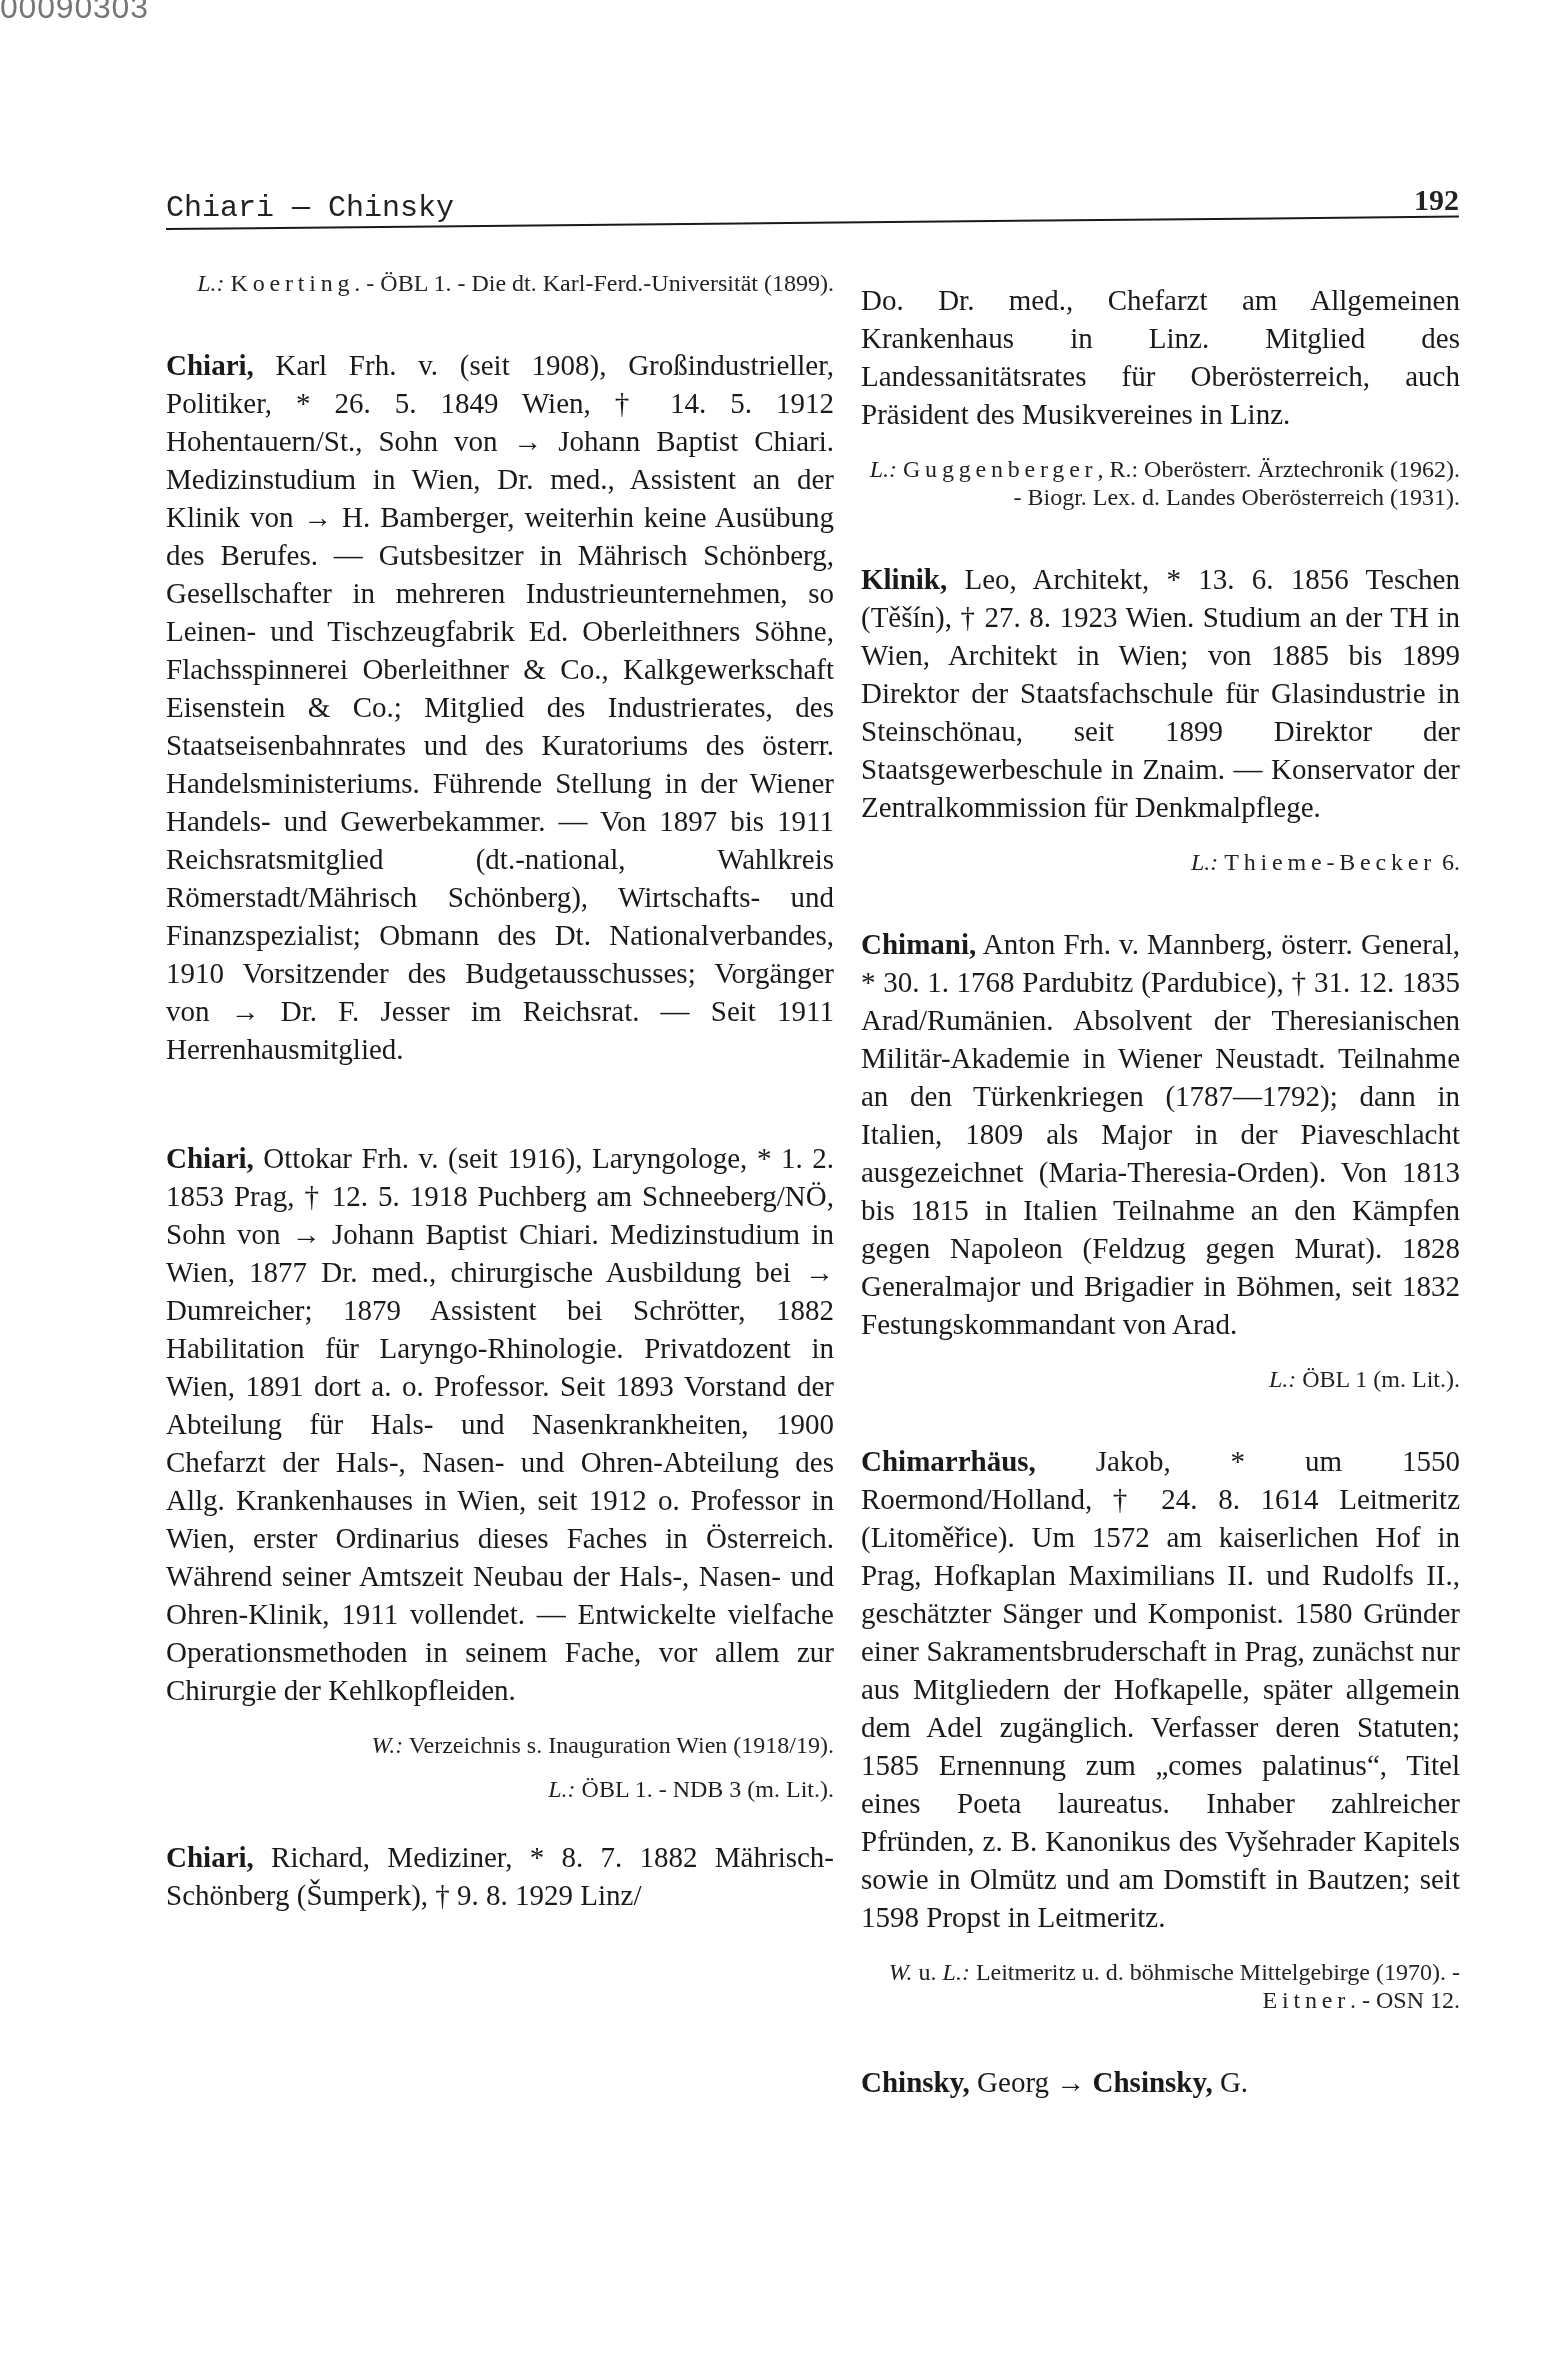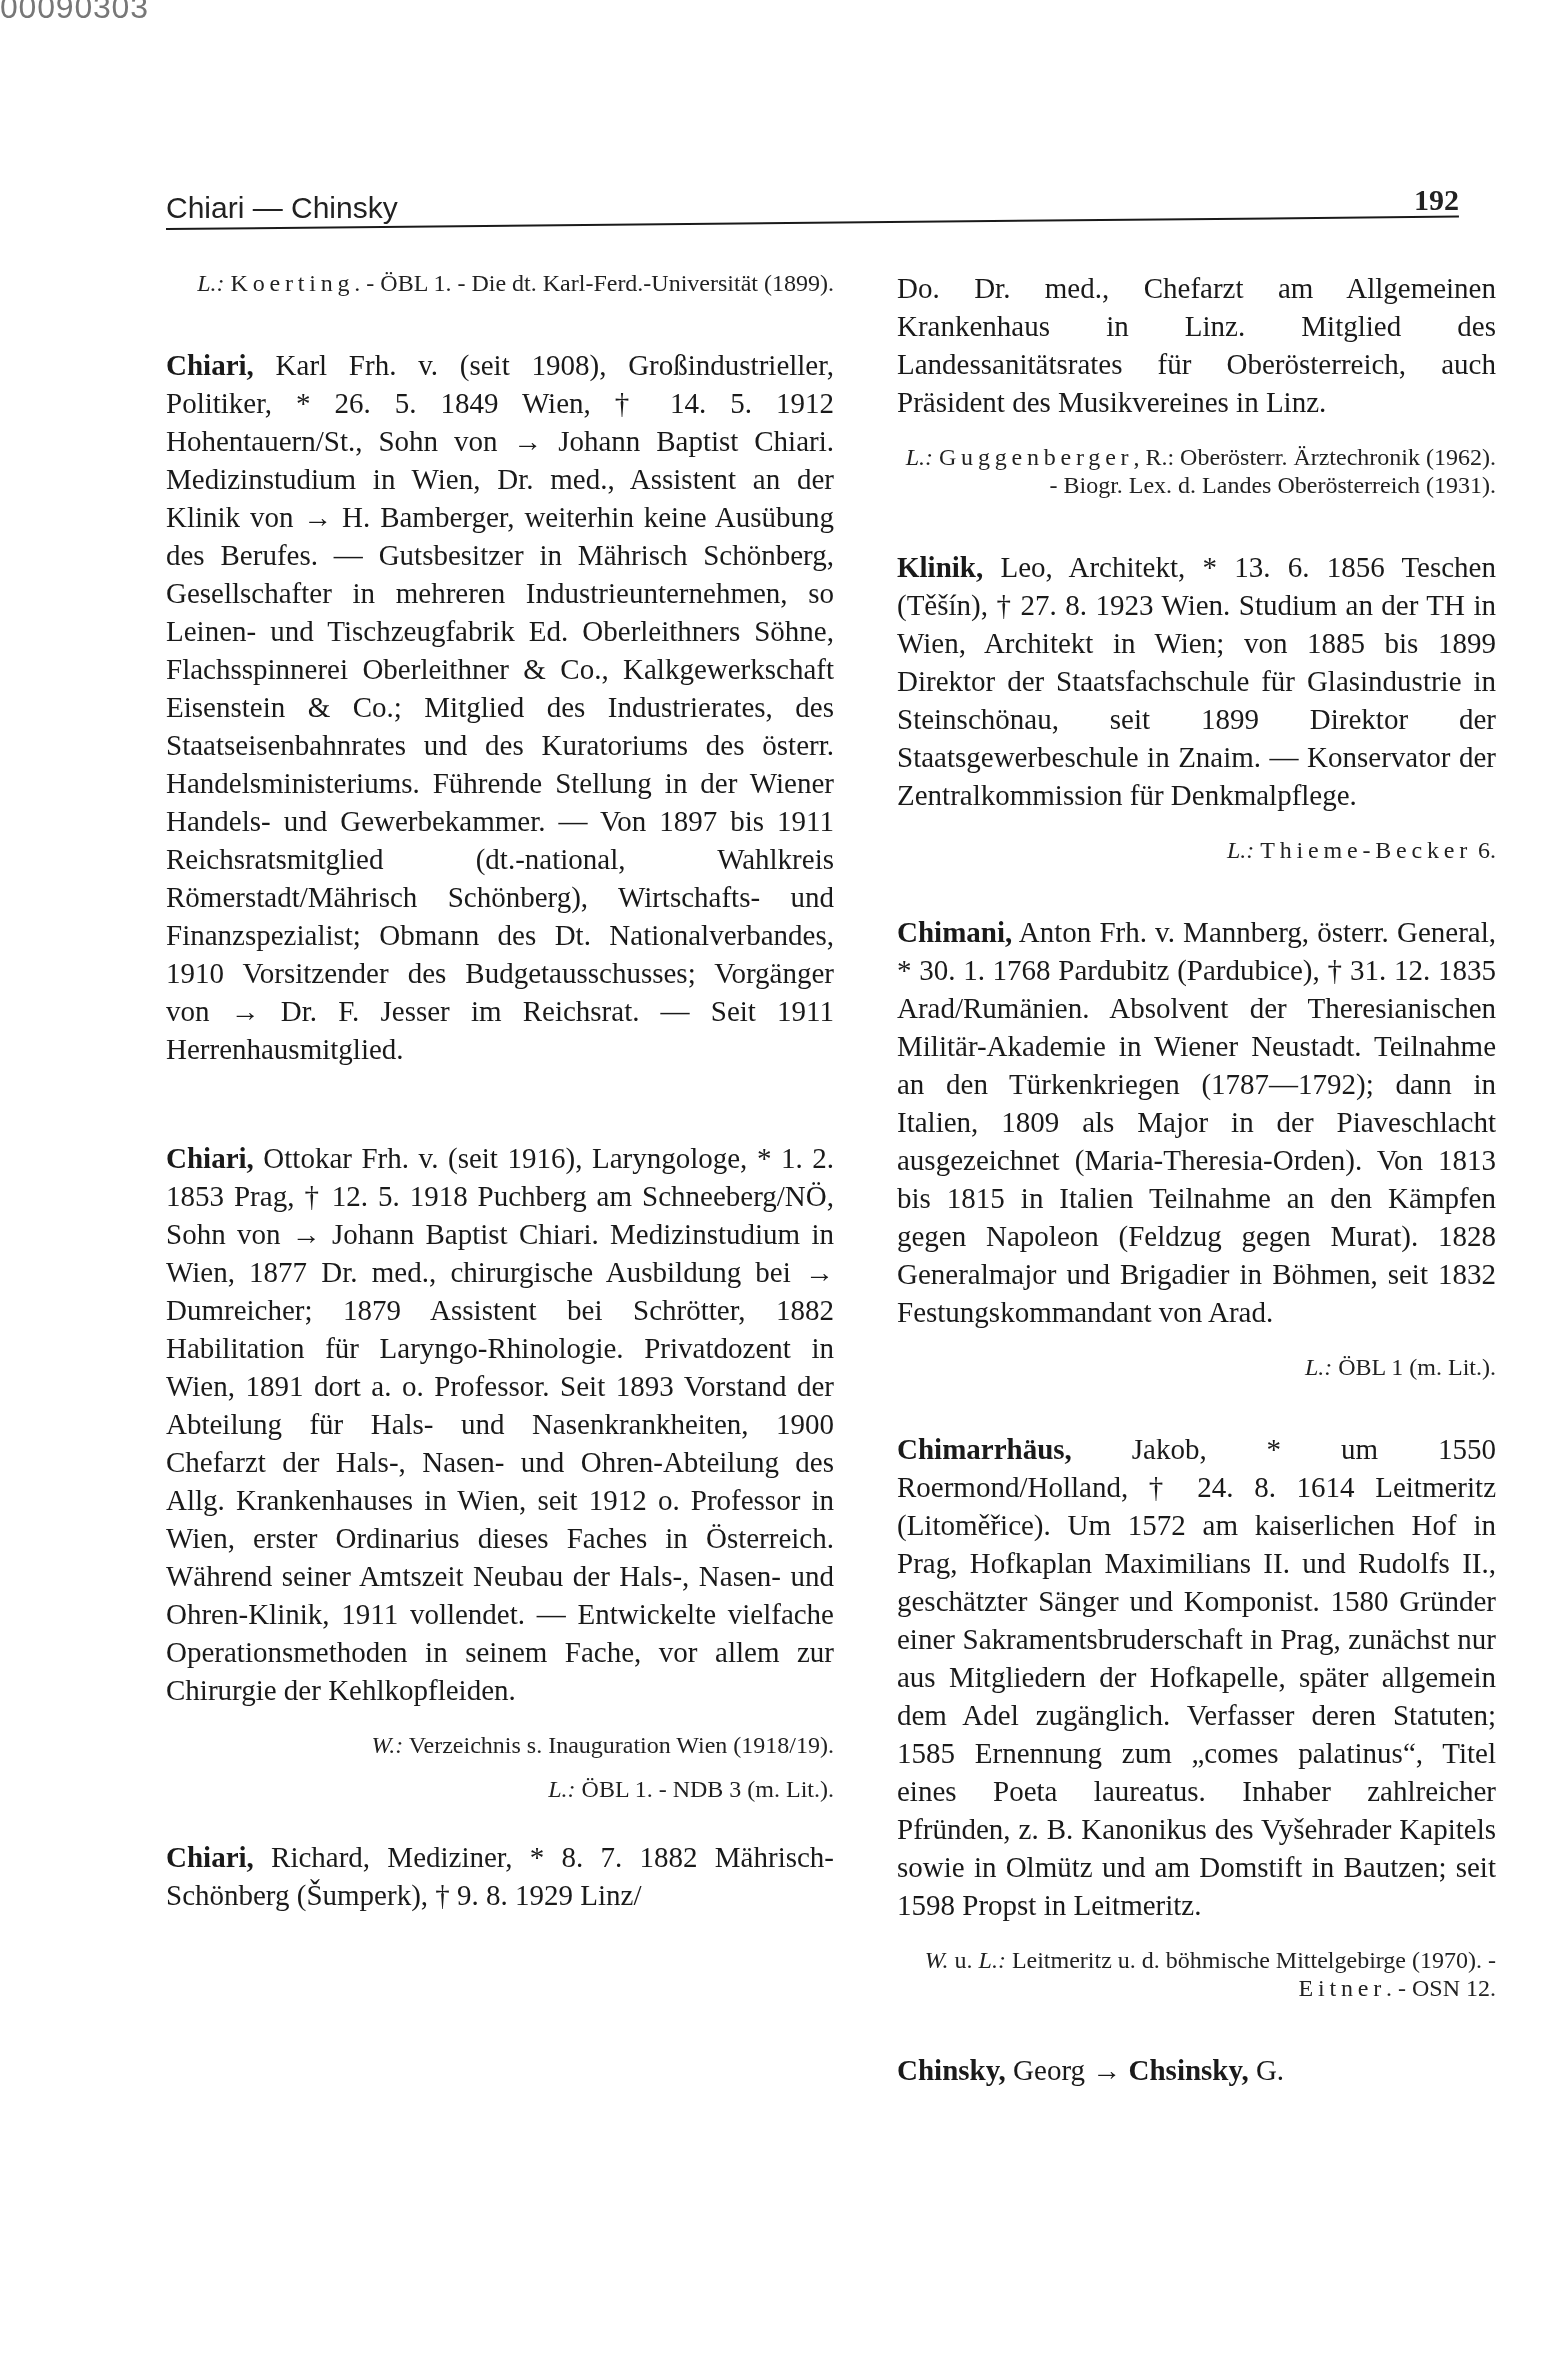--- a/index.html
+++ b/index.html
@@ -11,36 +11,36 @@
   .watermark {
     position: absolute; left: 0; top: -11px;
     font-family: "Liberation Sans", "DejaVu Sans", sans-serif;
     font-size: 32px; color: #777; letter-spacing: 0.8px;
   }
   .running-head {
     position: absolute; left: 166px; top: 185px; width: 1293px; height: 48px;
   }
   .running-title {
     position: absolute; left: 0; top: 6.4px;
-    font-family: Liberation Sans, sans-serif; font-size: 30px; color: #222;
+    font-family: Liberation Mono, monospace; font-size: 30px; color: #222;
   }
   .page-number {
     position: absolute; right: 0; top: -1.6px;
     font-family: Liberation Serif, serif; font-size: 30px; font-weight: bold; color: #222;
   }
   .head-rule {
     position: absolute; left: 166px; top: 228px; width: 1293px; height: 2.4px;
     background: #1a1a1a; transform: rotate(-0.55deg); transform-origin: left center;
   }
   .column {
     position: absolute; top: 269px;
     font-family: "Liberation Serif", serif;
   }
   .col-left { left: 166px; width: 668px; }
-  .col-right { left: 897px; width: 599px; }
+  .col-right { left: 861px; width: 599px; margin-top: 12px; }
 
   .entry {
     font-size: 29px; line-height: 38px; text-align: justify;
     hyphens: manual; margin: 0;
   }
   .entry .lemma { font-weight: bold; }
   .ref {
     font-size: 24px; line-height: 28px; text-align: right; margin: 0; color: #222;
   }
   .ref .abbr { font-style: italic; }

